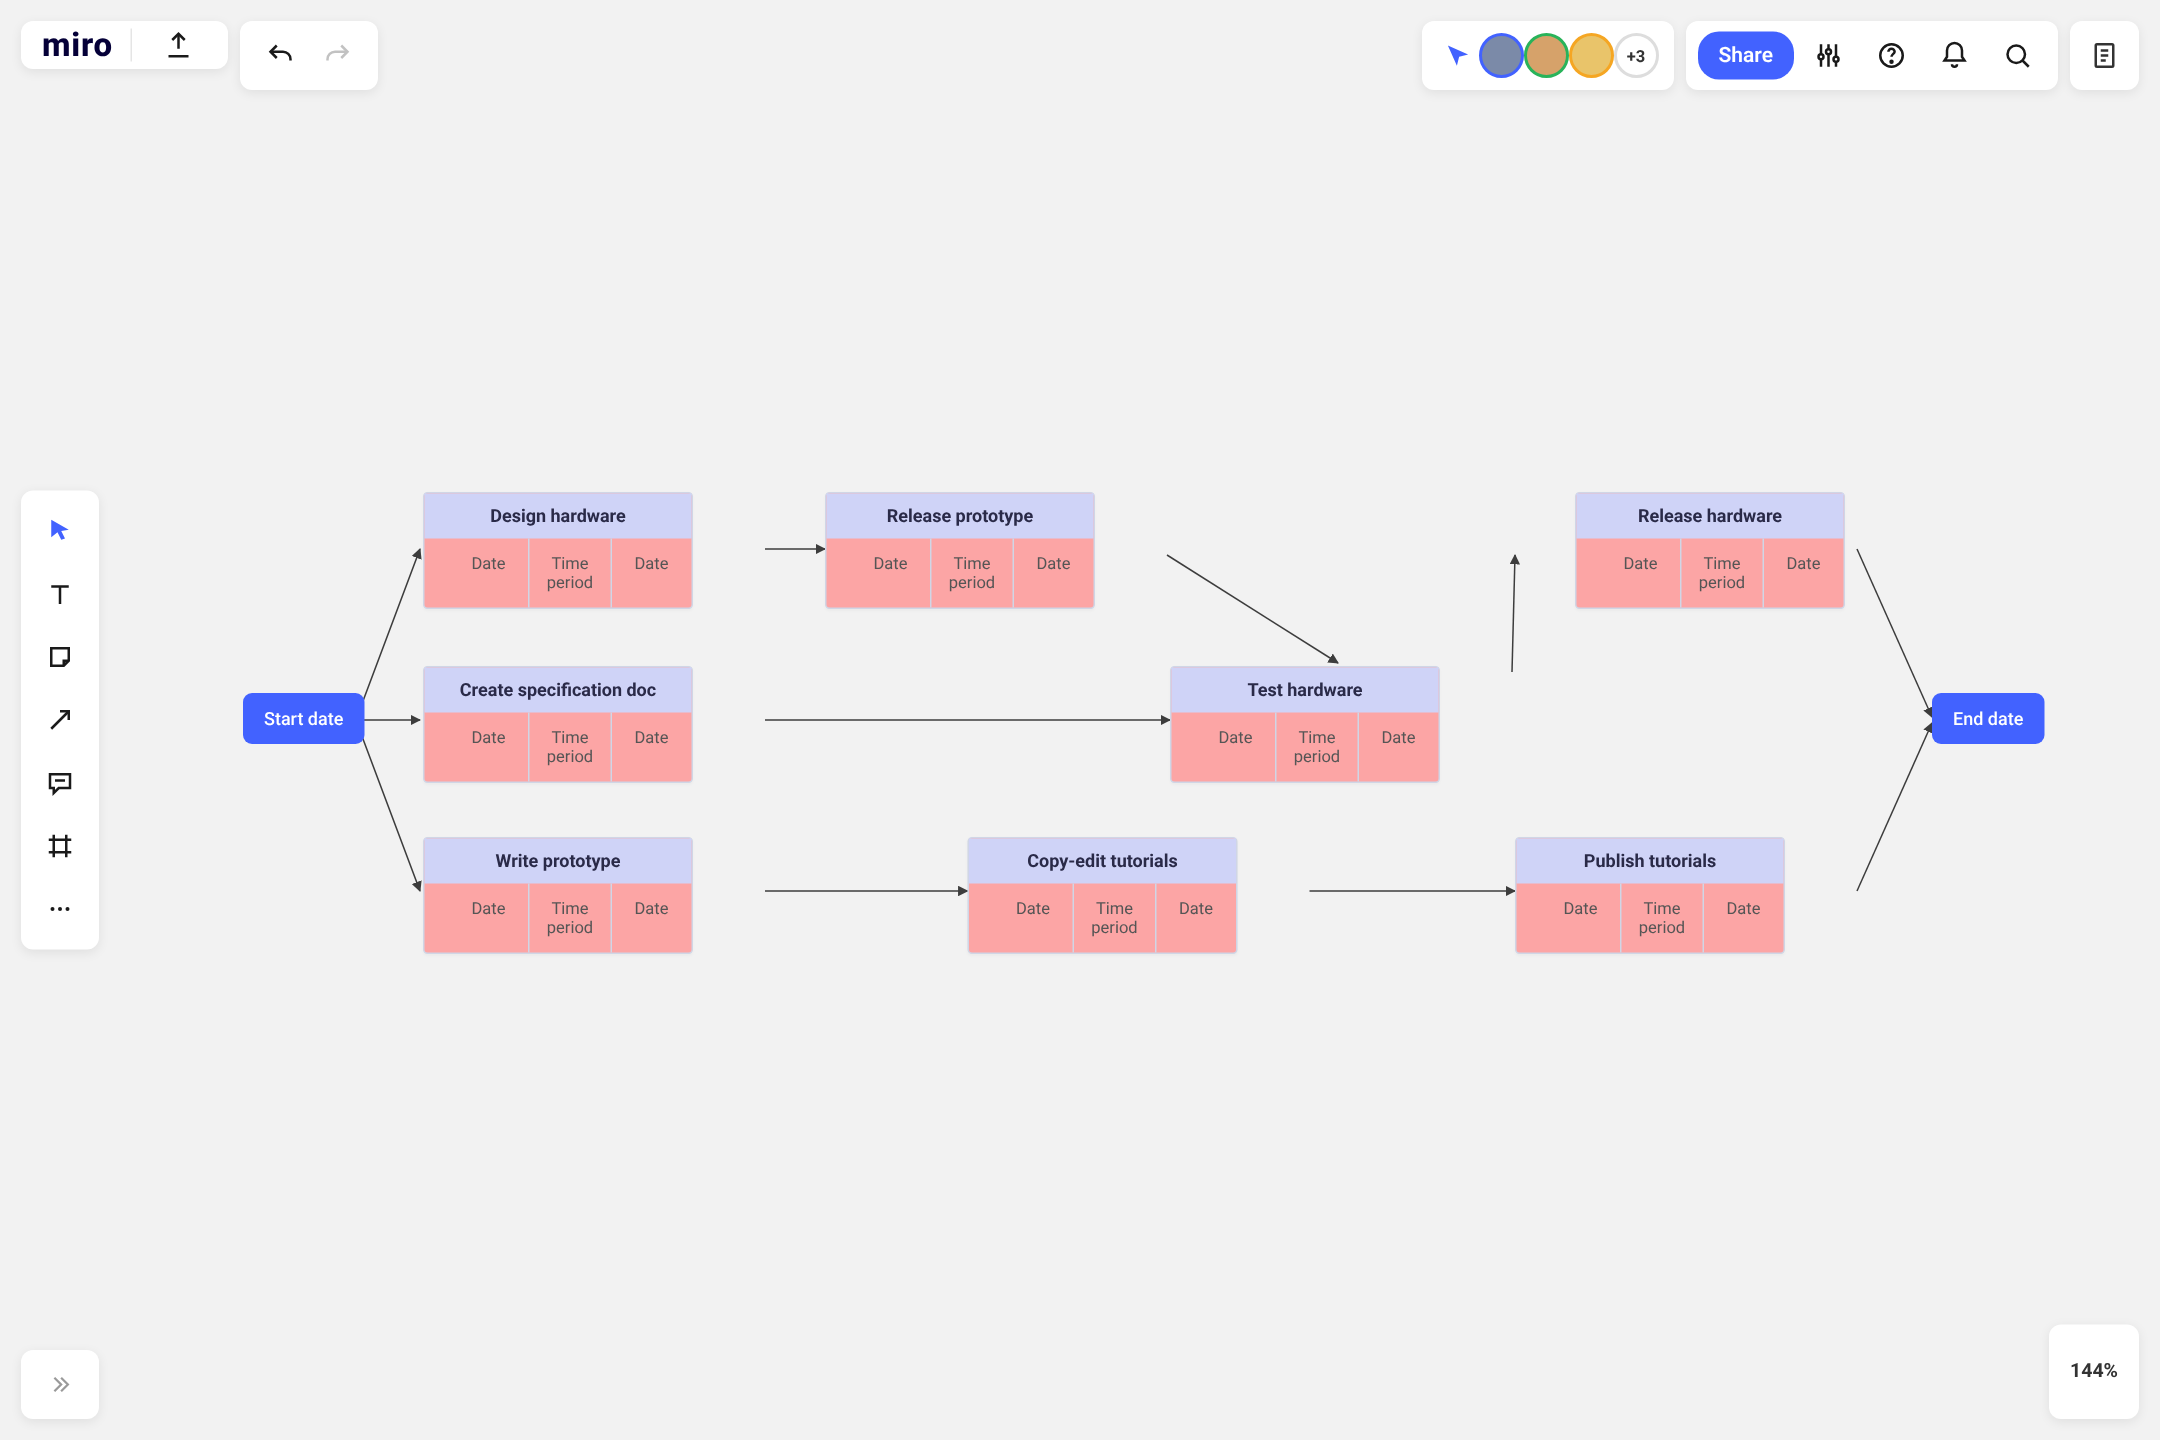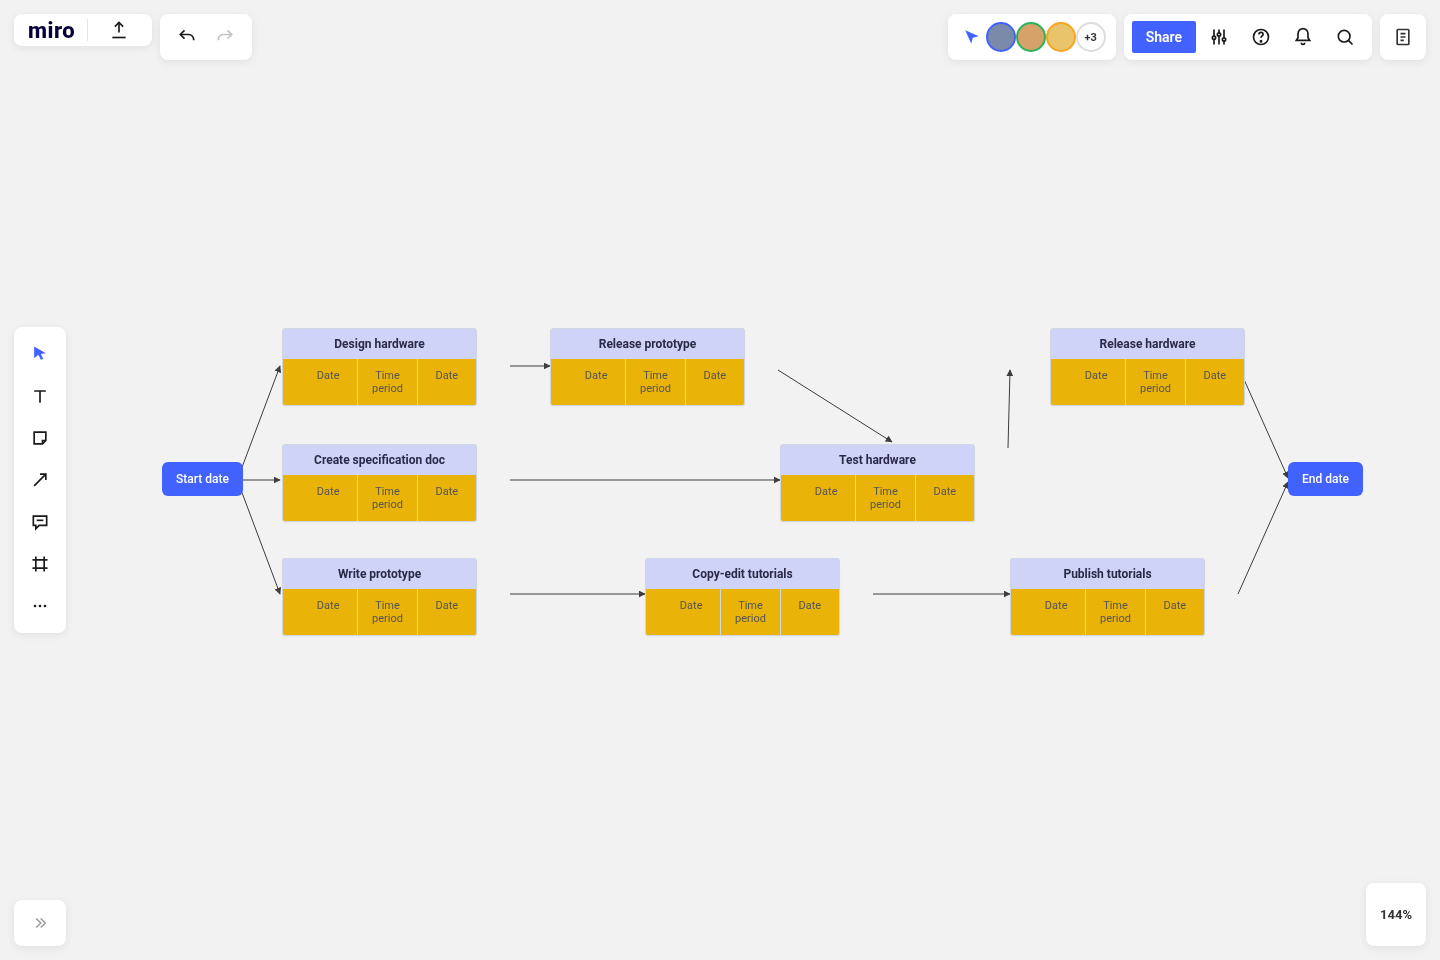--- a/index.html
+++ b/index.html
@@ -25,34 +25,34 @@
   .icon-btn{width:38px;height:38px;display:flex;align-items:center;justify-content:center;cursor:pointer;color:#1a1a1a;border-radius:6px;}
   .icon-btn.muted{color:#c2c2c2;}
   .undo-panel{height:46px;padding:0 8px;gap:0;}
   
   .righttop{position:absolute;top:14px;right:14px;display:flex;gap:8px;}
   .collab-panel{height:46px;padding:0 10px;gap:6px;}
   .avatar{width:30px;height:30px;border-radius:50%;border:2px solid;display:flex;align-items:center;justify-content:center;font-size:11px;font-weight:700;color:#fff;margin-left:-6px;}
   .avatar:first-of-type{margin-left:0;}
   .avatar.plus{background:#fff;color:#333;border-color:#ddd;}
   .share-panel{height:46px;padding:0 8px;gap:4px;}
-  .share-btn{background:var(--primary);color:#fff;font-weight:600;font-size:14px;padding:8px 14px;border-radius:2px;cursor:pointer;}
+  .share-btn{background:var(--primary);color:#fff;font-weight:600;font-size:14px;padding:8px 14px;border-radius:14px;cursor:pointer;}
   .notes-panel{height:46px;width:46px;justify-content:center;}
   
   .toolbar{position:absolute;left:14px;top:50%;transform:translateY(-50%);width:52px;padding:8px 0;background:var(--panel);border-radius:8px;box-shadow:var(--shadow);display:flex;flex-direction:column;align-items:center;gap:4px;}
   .tool{width:38px;height:38px;display:flex;align-items:center;justify-content:center;cursor:pointer;color:#1a1a1a;border-radius:6px;}
   .tool.active{color:var(--primary);}
   
   .bottom-left{position:absolute;left:14px;bottom:14px;}
   .expand-panel{height:46px;width:52px;justify-content:center;}
   .zoom{position:absolute;right:14px;bottom:14px;height:63px;padding:0 14px;display:flex;align-items:center;font-weight:700;font-size:13px;}
   
   .canvas{position:absolute;inset:0;}
   svg.arrows{position:absolute;inset:0;width:1440px;height:960px;pointer-events:none;}
-  .task{position:absolute;width:195px;background:#eab308;border:1px solid var(--node-border);border-radius:3px;box-shadow:0 1px 2px rgba(0,0,0,.03);}
+  .task{position:absolute;width:180px;background:#fca5a5;border:1px solid var(--node-border);border-radius:3px;box-shadow:0 1px 2px rgba(0,0,0,.03);}
   .task .hdr{background:var(--node-header);font-size:12px;font-weight:700;text-align:center;padding:8px 6px;color:#2a2a48;}
   .task .cells{display:flex;padding-left:16px;}
   .task .cell{flex:1;text-align:center;font-size:11px;color:#555;padding:10px 4px;border-right:1px solid var(--node-border);}
   .task .cell:last-child{border-right:none;}
   .pill{position:absolute;background:var(--primary);color:#ffffff;border-radius:6px;font-size:12px;font-weight:500;padding:10px 14px;}
   svg{display:block;}
 </style>
 </head>
 <body>
 

